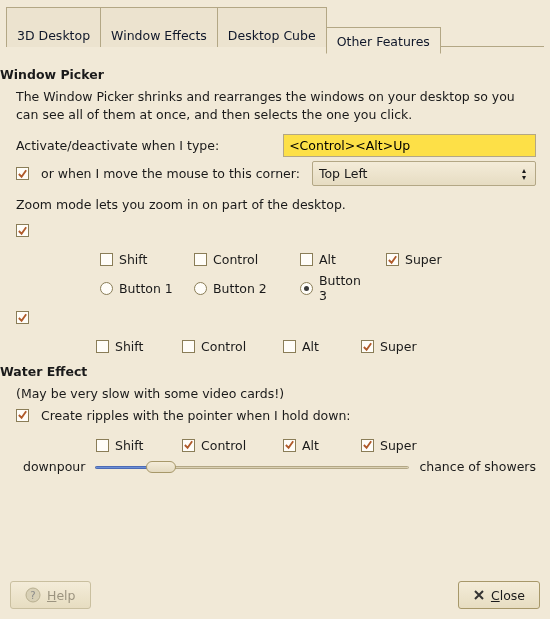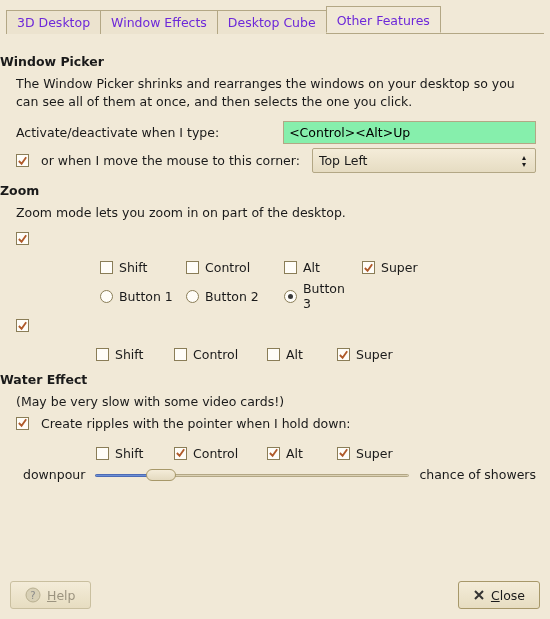--- a/index.html
+++ b/index.html
@@ -18,52 +18,52 @@
   .tabs {
     display: flex;
     padding: 6px 6px 0 6px;
     align-items: flex-end;
     gap: 0;
     background: #f1e9d7;
   }
   .tab {
     border: 1px solid #b3a785;
     border-bottom: none;
-    padding: 4px 10px 4px 10px;
+    padding: 20px 10px 4px 10px;
     background: #ece3cf;
-    color: #6d28d9;
+    color: #0f172a;
     margin-right: -1px;
     position: relative;
     top: 1px;
     cursor: default;
   }
   .tab.active {
     background: #f1e9d7;
     font-weight: normal;
     padding-top: 6px;
-    top: 0;
+    top: 8px;
     z-index: 2;
     border-bottom: 1px solid #f1e9d7;
   }
   .notebook-border {
     border-top: 1px solid #b3a785;
     margin: 0 6px;
   }
   .content {
     padding: 12px 14px 8px 0;
     flex: 1 1 auto;
   }
   .section-title { font-weight: bold; margin: 8px 0 6px 0; }
   .section-body { margin: 0 0 10px 16px; }
   .desc { margin: 0 0 10px 0; line-height: 1.45; }
   .row { display: flex; align-items: center; margin: 4px 0; gap: 12px; }
   input[type="text"].entry {
     flex: 1 1 auto;
     border: 1px solid #b3a785;
-    background: #86efac;
+    background: #fde047;
     padding: 3px 5px;
     font-family: inherit;
     font-size: inherit;
   }
   .combo {
     display: flex; align-items: flex-end; justify-content: space-between;
     border: 1px solid #b3a785;
     background: linear-gradient(#f4ecd9,#e6dcc2);
     padding: 4px 6px; flex: 1 1 auto;
     border-radius: 2px;
@@ -80,21 +80,21 @@
   .chk svg { width: 12px; height: 12px; display: none; }
   .chk.checked svg { display: block; }
   .radio {
     width: 13px; height: 13px; border: 1px solid #8a7d57; border-radius: 50%; background:#fffdf8;
     display:inline-flex; align-items:center; justify-content:center; flex:0 0 13px;
   }
   .radio.selected::after { content:""; width:5px; height:5px; border-radius:50%; background:#3a3a3a; }
   .mods {
     display: grid;
     grid-template-columns: 78px 90px 70px 80px;
-    gap: 6px 8px;
+    gap: 6px 16px;
     margin: 15px 0 6px 84px;
   }
   .mods .cell { display: flex; align-items: center; gap: 6px; }
   .slider-row { display:flex; align-items:center; gap:10px; margin-top:6px;margin-left:7px; }
   .slider { flex:1; height:16px; position:relative; }
   .slider-track { position:absolute; top:7px; left:0; right:0; height:3px; background:linear-gradient(#cfc4a4,#e7ddc1); border:1px solid #b3a785; border-radius:2px; }
   .slider-fill { position:absolute; top:7px; left:0; height:3px; background:#6b8fd6; border:1px solid #4d6bb5; border-radius:2px; }
   .slider-thumb { position:absolute; top:2px; width:30px; height:12px; background:linear-gradient(#f4ecd9,#e4dac0); border:1px solid #a79869; border-radius:6px; }
   .button-bar { display:flex; justify-content:space-between; padding:6px 10px 10px 10px; }
   .btn {
@@ -134,21 +134,20 @@
             </svg>
         </span>
         <span>or when I move the mouse to this corner:</span>
         <div class="combo">
           <span>Top Left</span>
           <span class="arrows">▴<br>▾</span>
         </div>
       </div>
     </div>
 
-    <div class="section-title">Zoom</div>
     <div class="section-body">
       <div class="desc">Zoom mode lets you zoom in on part of the desktop.</div>
       <div class="row">
         <span class="chk checked">
           <svg viewBox="0 0 12 12">
               <path d="M2 6 L5 9 L10 2" stroke="#b05a2a" stroke-width="2" fill="none"></path>
             </svg>
         </span>
       </div>
       <div class="mods">

